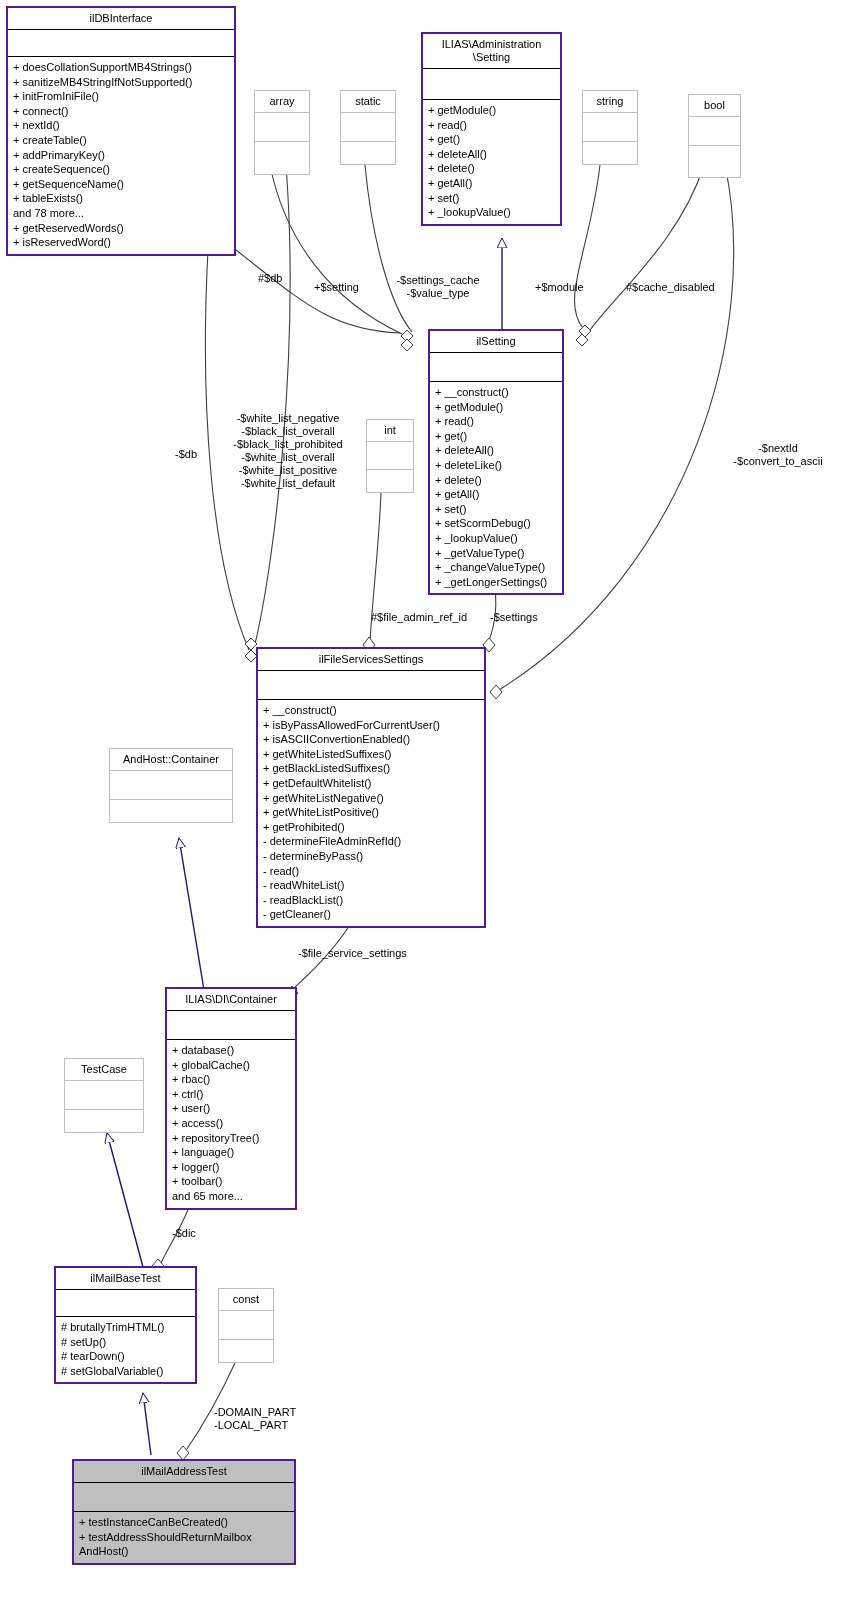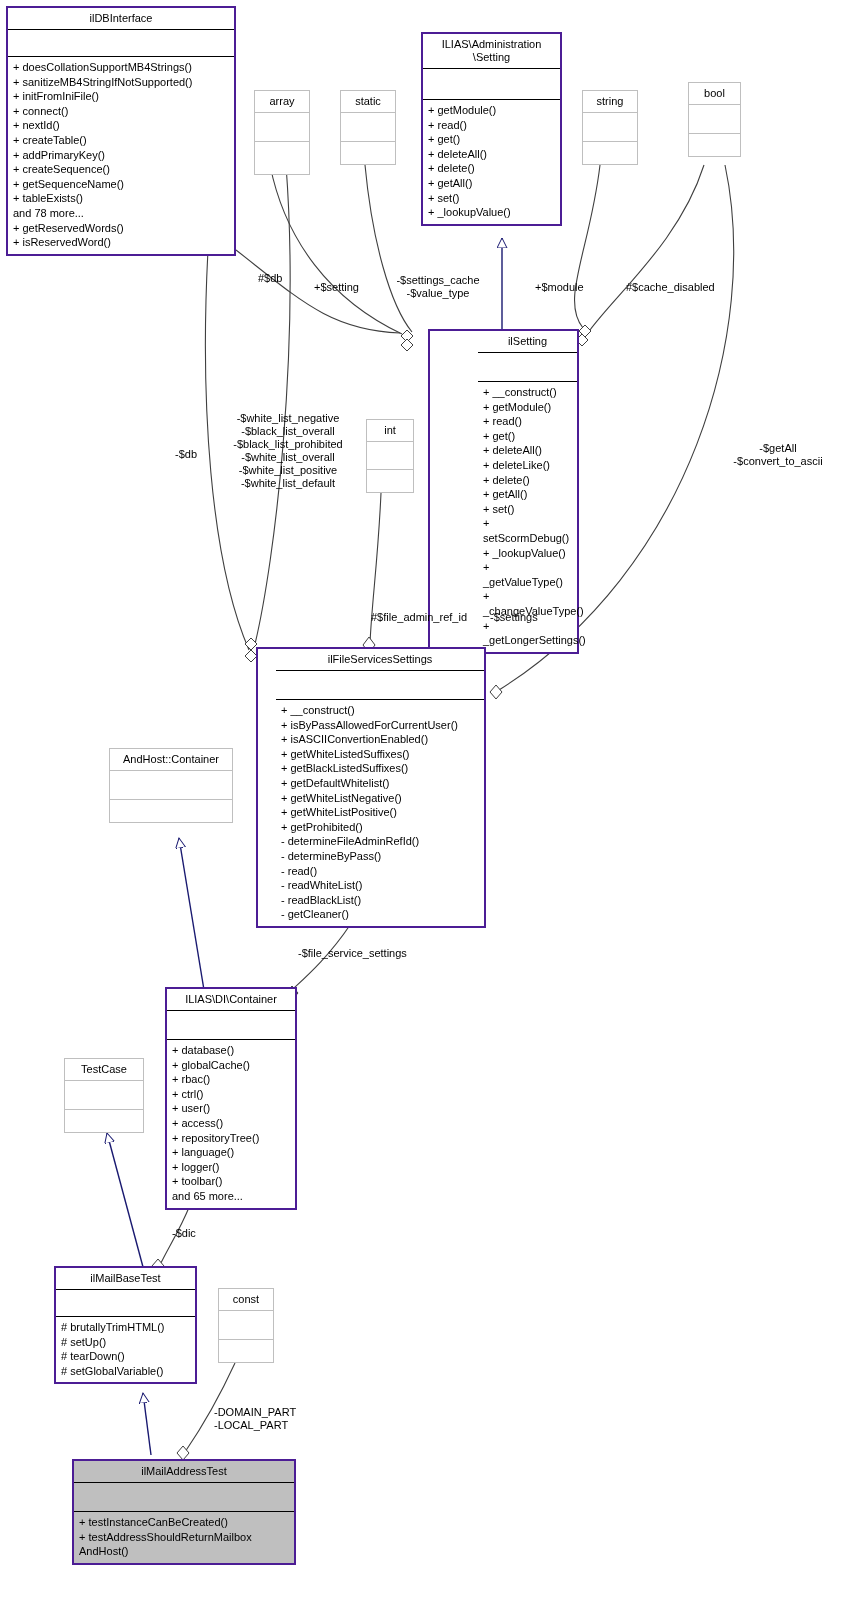--- a/index.html
+++ b/index.html
@@ -192,27 +192,27 @@
 + _lookupValue()</div>
     </div>
   </div>
 
   <div class="uml light" style="left:582px; top:90px; width:56px; height:75px;">
     <div class="title">string</div>
     <div class="attrs" style="min-height:24px;"></div>
     <div class="ops" style="min-height:24px;"></div>
   </div>
 
-  <div class="uml light" style="left:688px; top:82px; width:53px; height:75px;">
+  <div class="uml light" style="left:688px; top:94px; width:53px; height:84px;">
     <div class="title">bool</div>
     <div class="attrs" style="min-height:24px;"></div>
     <div class="ops" style="min-height:24px;"></div>
   </div>
 
-  <div class="uml" style="left:428px; top:329px; width:151px;padding-left:48px;">
+  <div class="uml" style="left:428px; top:329px; width:136px;">
     <div class="title">ilSetting</div>
     <div class="attrs" style="min-height:24px;"></div>
     <div class="ops">
       <div>+ __construct()
 + getModule()
 + read()
 + get()
 + deleteAll()
 + deleteLike()
 + delete()
@@ -225,21 +225,21 @@
 + _getLongerSettings()</div>
     </div>
   </div>
 
   <div class="uml light" style="left:366px; top:419px; width:48px; height:74px;">
     <div class="title">int</div>
     <div class="attrs" style="min-height:23px;"></div>
     <div class="ops" style="min-height:23px;"></div>
   </div>
 
-  <div class="uml" style="left:256px; top:647px; width:230px;padding-left:18px;">
+  <div class="uml" style="left:256px; top:647px; width:230px;">
     <div class="title">ilFileServicesSettings</div>
     <div class="attrs" style="min-height:24px;"></div>
     <div class="ops">
       <div>+ __construct()
 + isByPassAllowedForCurrentUser()
 + isASCIIConvertionEnabled()
 + getWhiteListedSuffixes()
 + getBlackListedSuffixes()
 + getDefaultWhitelist()
 + getWhiteListNegative()
@@ -328,21 +328,21 @@
 -$black_list_overall
 -$black_list_prohibited
 -$white_list_overall
 -$white_list_positive
 -$white_list_default</div>
 
   <div class="elabel" style="left:371px; top:611px;">#$file_admin_ref_id</div>
 
   <div class="elabel" style="left:490px; top:611px;">-$settings</div>
 
-  <div class="elabel ctr" style="left:718px; top:442px; width:120px;">-$getAll
+  <div class="elabel ctr" style="left:718px; top:442px; width:120px;">-$nextId
 -$convert_to_ascii</div>
 
   <div class="elabel" style="left:298px; top:947px;">-$file_service_settings</div>
 
   <div class="elabel" style="left:172px; top:1227px;">-$dic</div>
 
   <div class="elabel" style="left:214px; top:1406px;">-DOMAIN_PART
 -LOCAL_PART</div>
 
 </div>

